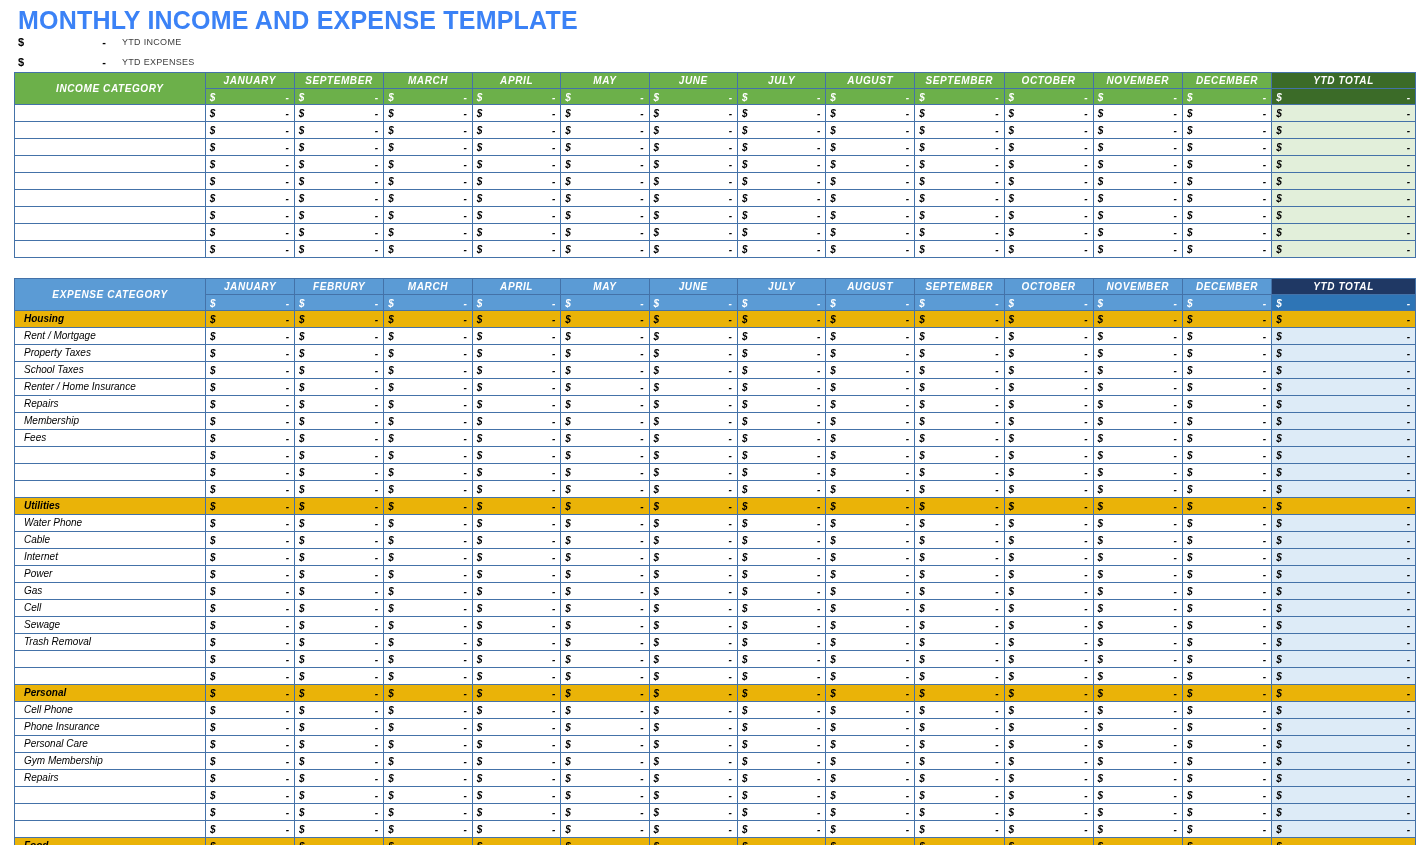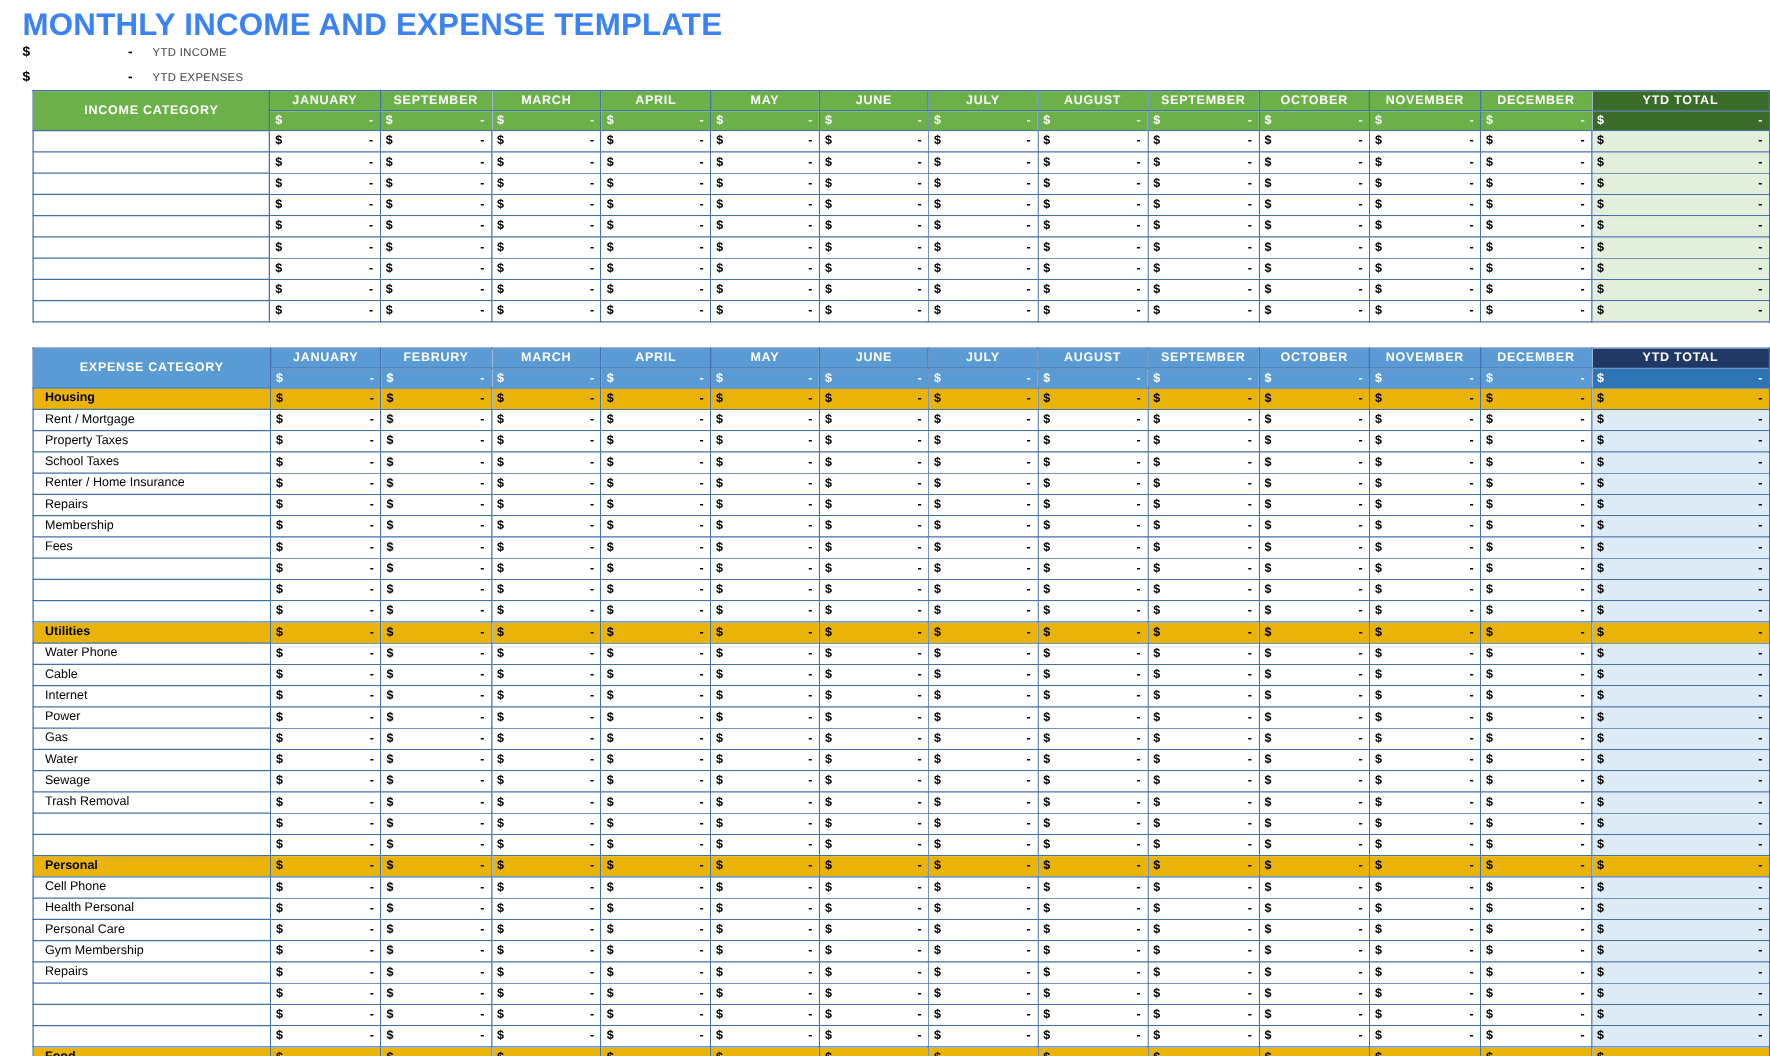--- a/index.html
+++ b/index.html
@@ -48,24 +48,25 @@
   }
   .ytd-label {
     padding-left: 16px;
     font-size: 9px;
     color: #404040;
     letter-spacing: 0.3px;
   }
 
   
   .sheet {
-    margin-left: 26px;
+    margin-left: 14px;
     border-collapse: collapse;
     table-layout: fixed;
     font-size: 9px;
+    font-style: italic;
   }
   .sheet td, .sheet th {
     border: 1px solid #4472A8;
     padding: 0;
     height: 16px;
     box-sizing: border-box;
     overflow: hidden;
     white-space: nowrap;
   }
 
@@ -1808,21 +1809,21 @@
         <td class="money cell-white">
           <span class="sym">$</span>
           <span class="val">-</span>
         </td>
         <td class="money cell-ytd-blue">
           <span class="sym">$</span>
           <span class="val">-</span>
         </td>
       </tr>
       <tr>
-        <td class="cell-white"><span class="cat-label">Water</span></td>
+        <td class="cell-white"><span class="cat-label">Cell</span></td>
         <td class="money cell-white">
           <span class="sym">$</span>
           <span class="val">-</span>
         </td>
         <td class="money cell-white">
           <span class="sym">$</span>
           <span class="val">-</span>
         </td>
         <td class="money cell-white">
           <span class="sym">$</span>
@@ -2193,21 +2194,21 @@
         <td class="money cell-white">
           <span class="sym">$</span>
           <span class="val">-</span>
         </td>
         <td class="money cell-ytd-blue">
           <span class="sym">$</span>
           <span class="val">-</span>
         </td>
       </tr>
       <tr>
-        <td class="cell-white"><span class="cat-label">Health Personal</span></td>
+        <td class="cell-white"><span class="cat-label">Phone Insurance</span></td>
         <td class="money cell-white">
           <span class="sym">$</span>
           <span class="val">-</span>
         </td>
         <td class="money cell-white">
           <span class="sym">$</span>
           <span class="val">-</span>
         </td>
         <td class="money cell-white">
           <span class="sym">$</span>

